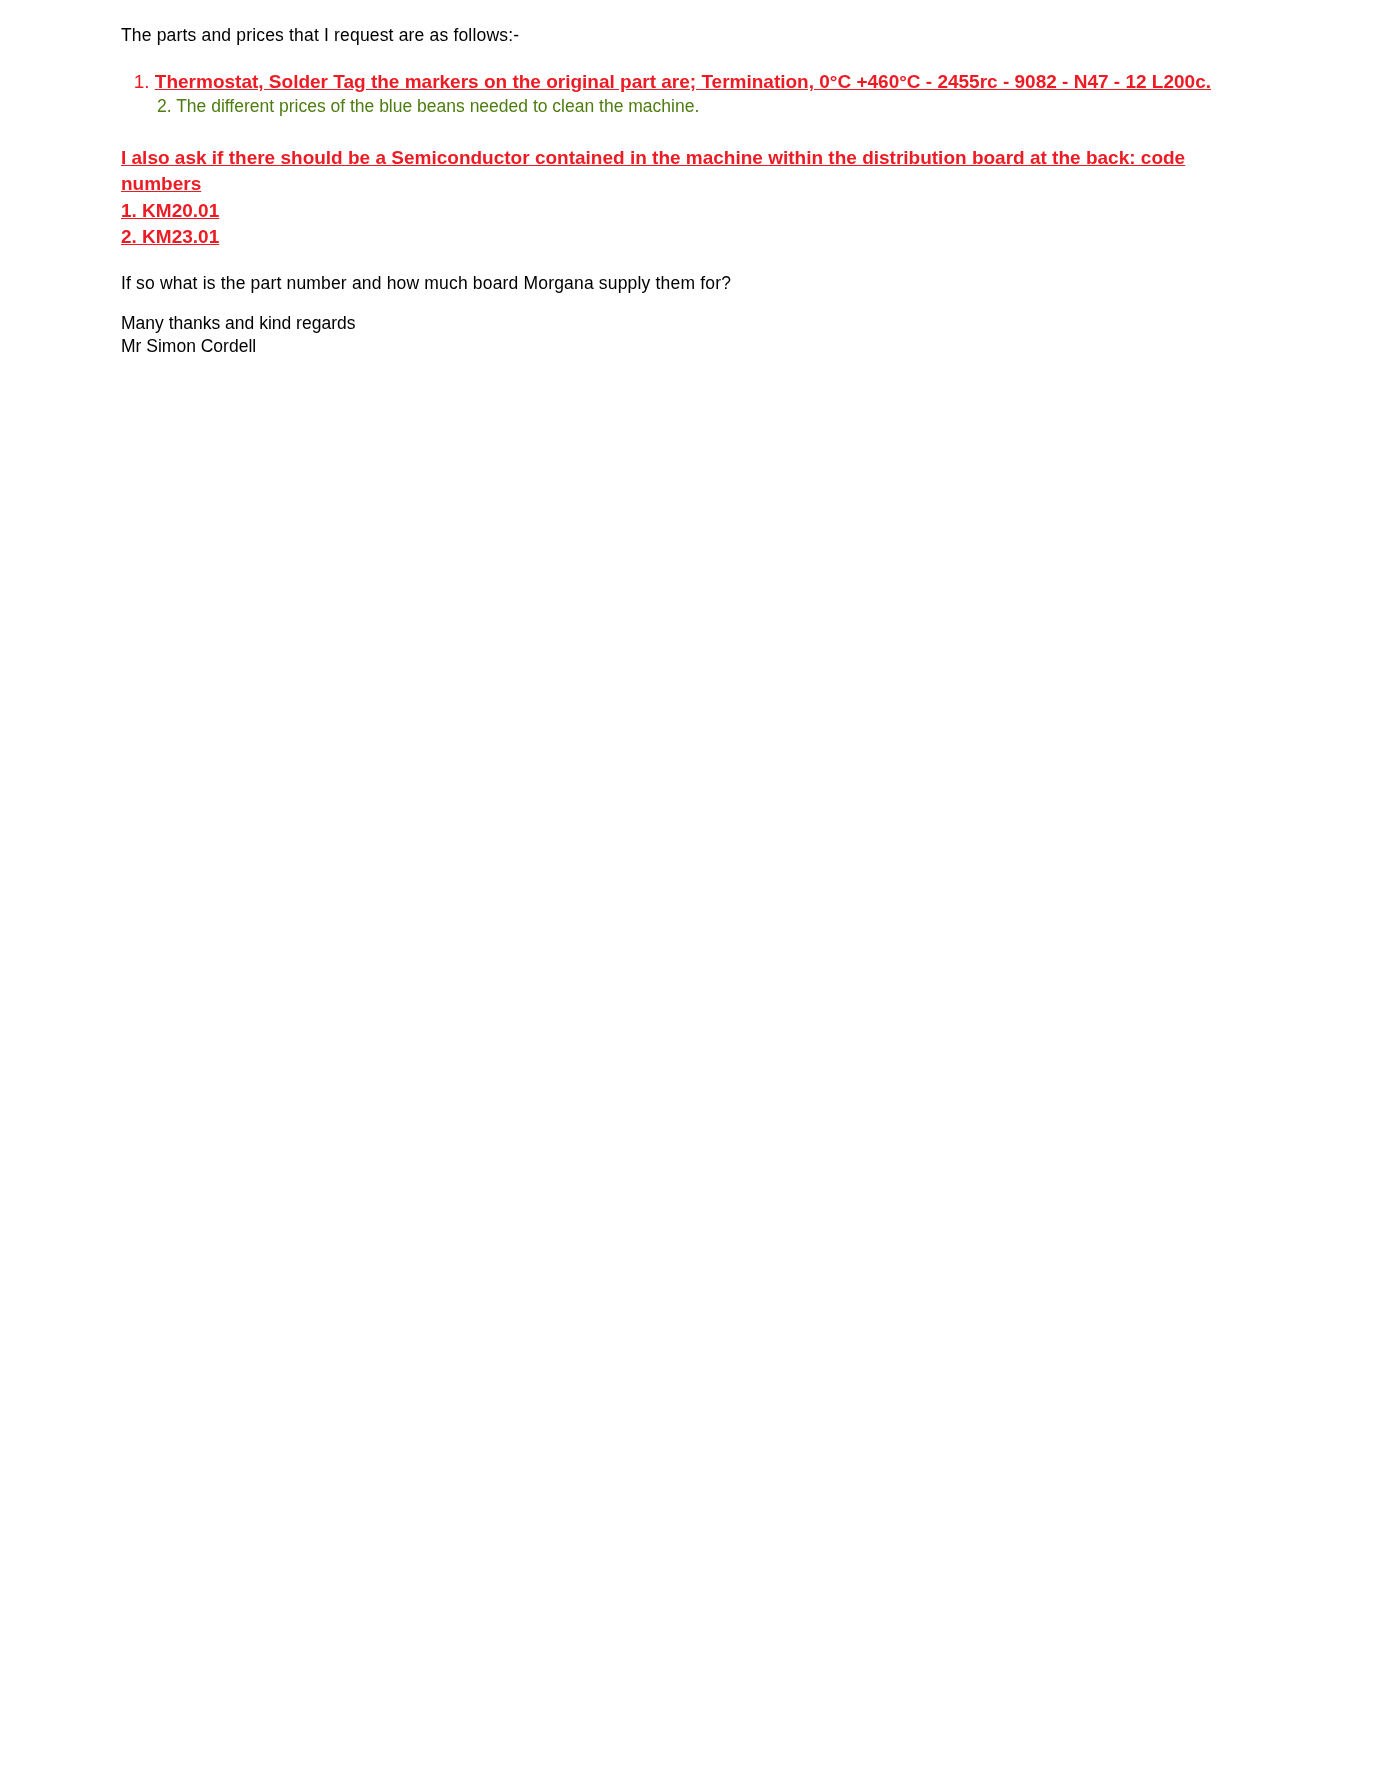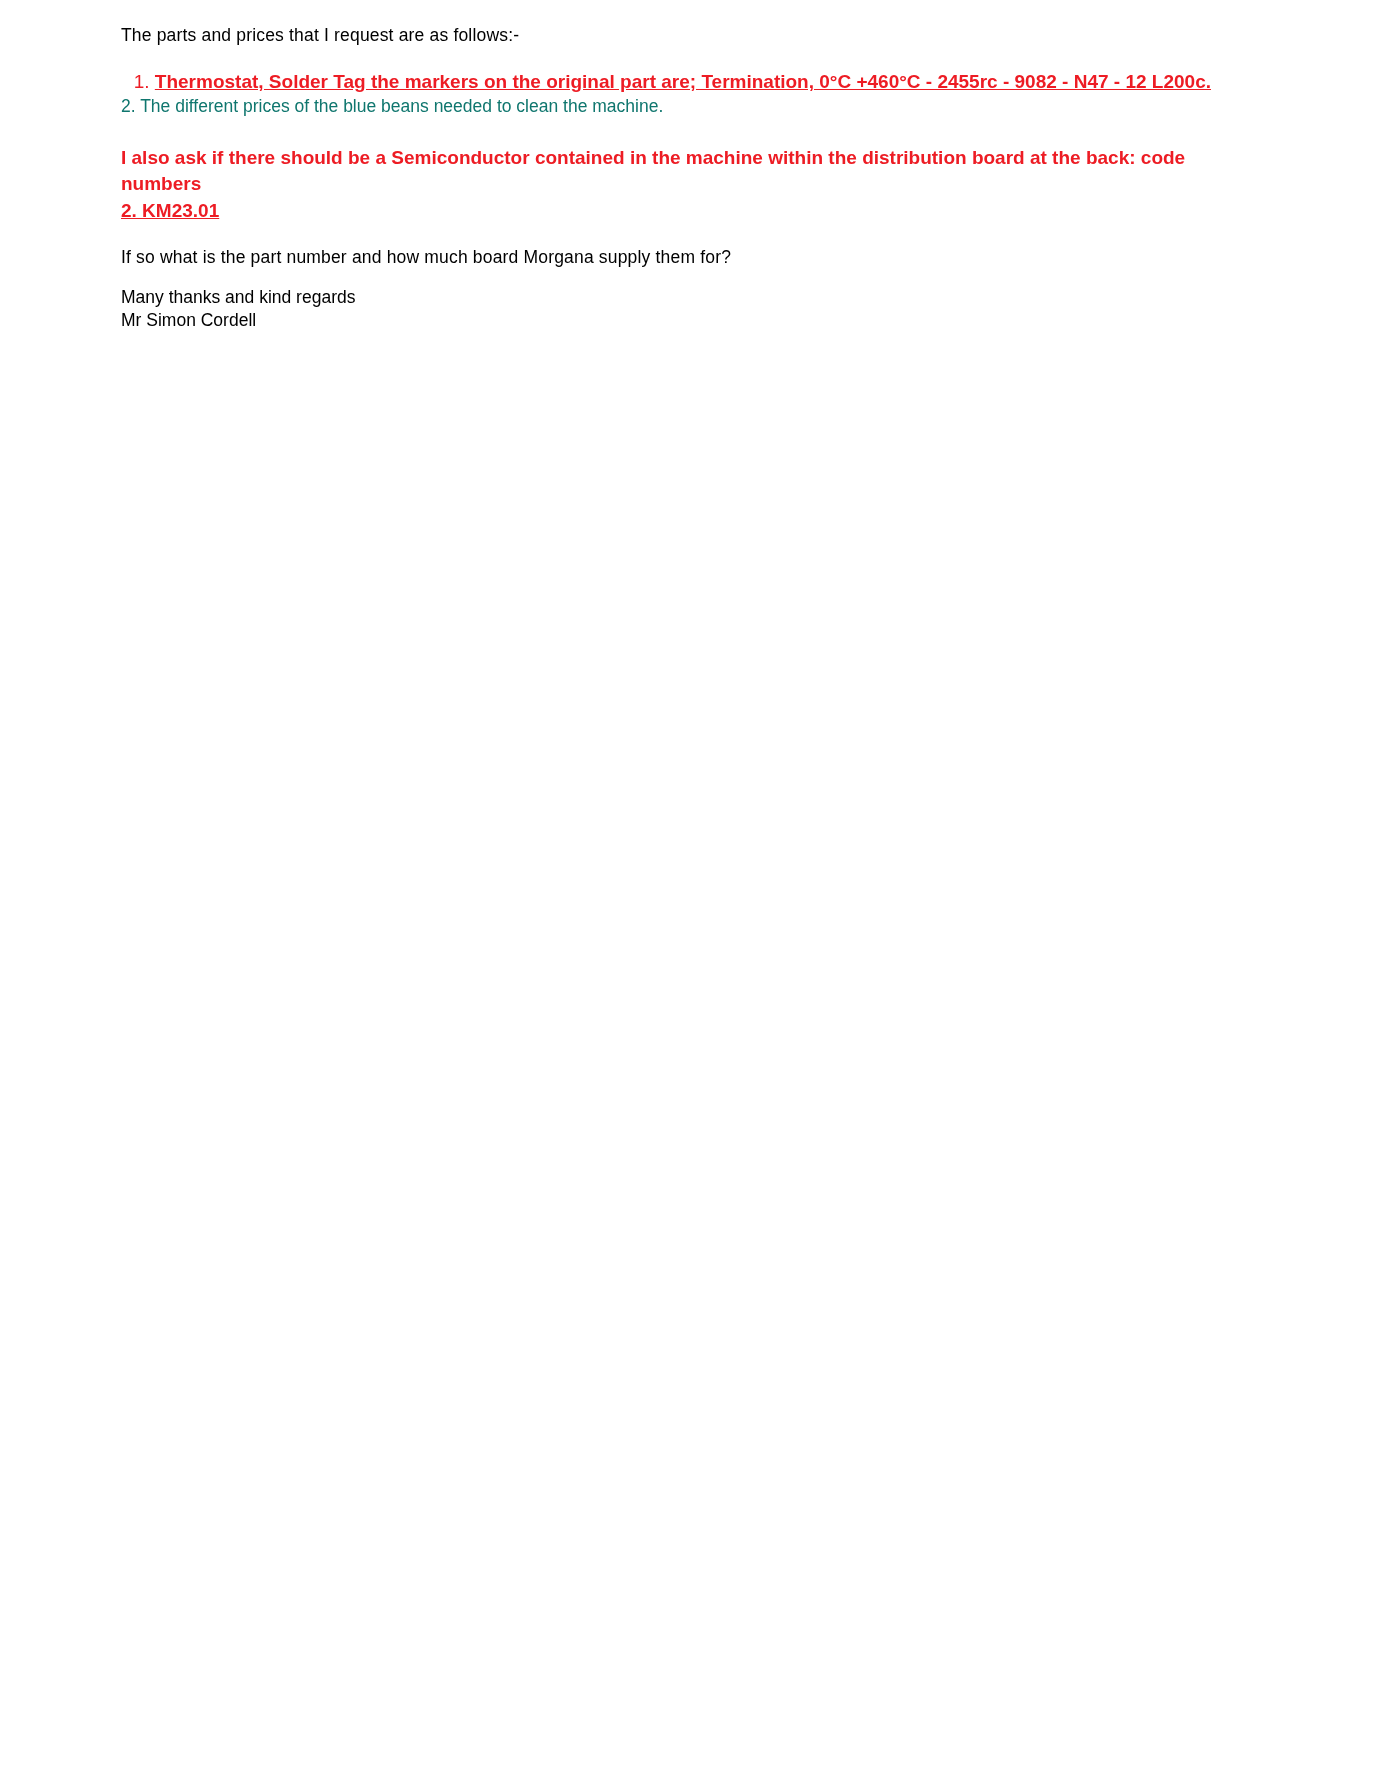--- a/index.html
+++ b/index.html
@@ -49,27 +49,29 @@
     font-weight: normal;
     text-decoration: none;
   }
   .numbered-red .body {
     font-weight: bold;
     text-decoration: underline;
   }
   .list-plain {
     font-size: 17.5px;
     line-height: 23.5px;
-    color: #0f766e;
+    color: #4d7c0f;
+    margin-left: 36px;
   }
   .red-para {
     color: #ED1C24;
     font-weight: bold;
     font-size: 19px;
     line-height: 26.5px;
+    text-decoration: underline;
   }
   .red-code {
     color: #ED1C24;
     font-weight: bold;
     font-size: 19px;
     line-height: 26px;
     text-decoration: underline;
   }
   .sig {
     font-size: 17.5px;
@@ -95,20 +97,21 @@
     <div class="list-plain">
       <span>2.</span>
       <span>The different prices of the blue beans needed to clean the machine.</span>
     </div>
 
 
     <div class="spacer-lg"></div>
 
     <div class="red-para">I also ask if there should be a Semiconductor contained in the machine within the distribution board at the back: code numbers</div>
 
+    <div class="red-code">1. KM20.01</div>
     <div class="red-code">2. KM23.01</div>
 
     <div class="spacer-md"></div>
 
     <div class="line-plain">If so what is the part number and how much board Morgana supply them for?</div>
 
     <div class="spacer-sm"></div>
 
     <div class="sig">Many thanks and kind regards</div>
     <div class="sig">Mr Simon Cordell</div>

